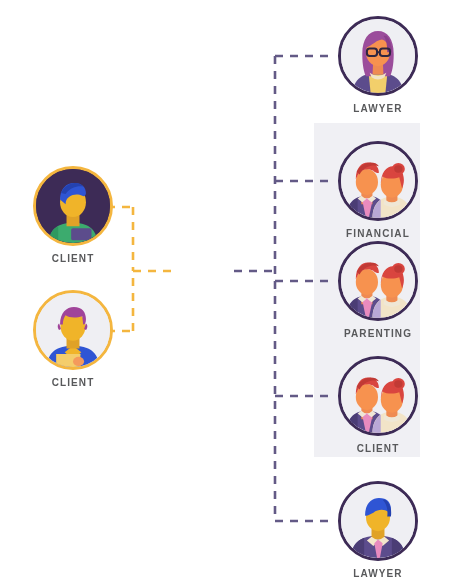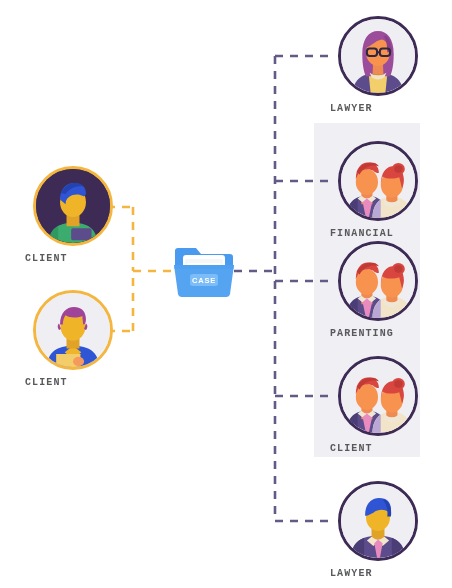--- a/index.html
+++ b/index.html
@@ -20,22 +20,21 @@
   }
   svg.wires{
     position:absolute;
     left:0;top:0;
     width:452px;height:588px;
     overflow:visible;
   }
   .node{
     position:absolute;
     width:96px;
-    text-align:left;
-    font-family:Liberation Mono, monospace;
+    text-align:center;
   }
   .ring{
     position:relative;
     width:80px;height:80px;
     margin:0 auto;
     border-radius:50%;
     box-sizing:border-box;
     overflow:hidden;
   }
   .ring.purple{ border:3px solid #3d2b56; background:#efeff3; }
@@ -79,36 +78,20 @@
         <path d="M275 56 V521"></path>
         <path d="M275 56  H330"></path>
         <path d="M275 181 H330"></path>
         <path d="M275 281 H330"></path>
         <path d="M275 396 H330"></path>
         <path d="M275 521 H330"></path>
       </g>
     </g>
   </svg>
 
-  <div class="folder" style="left:172px;top:241px;">
-    <svg width="64" height="60" viewBox="0 0 64 60">
-
-      <path d="M3 10 a3 3 0 0 1 3-3 h18 l5 6 h29 a3 3 0 0 1 3 3 v10 H3 Z" fill="#4a9bf0"></path>
-
-      <rect x="11" y="14" width="42" height="17" rx="3" fill="#ffffff"></rect>
-      <rect x="13" y="18" width="38" height="13" rx="2" fill="#f4f6f8"></rect>
-      <rect x="15" y="22" width="34" height="10" rx="2" fill="#ffffff"></rect>
-
-      <path d="M2 24 h60 l-4 29 a4 4 0 0 1 -4 3 H10 a4 4 0 0 1 -4 -3 Z" fill="#55a4f2"></path>
-      <path d="M2 24 h60 v4 H2 Z" fill="#4a9bf0" opacity=".45"></path>
-
-      <rect x="18" y="33" width="28" height="12" rx="3" fill="#7cbcf7"></rect>
-      <text x="32" y="42" text-anchor="middle" font-family="Liberation Sans, sans-serif" font-size="7.5" font-weight="bold" letter-spacing="0.8" fill="#ffffff">CASE</text>
-    </svg>
-  </div>
 
   <div class="node" style="left:25px;top:166px;">
     <div class="ring gold dark">
       <svg viewBox="0 0 80 80">
         <rect width="80" height="80" fill="#3d2b56"></rect>
 
         <path d="M14 80 c0-15 10-22 26-22 s26 7 26 22 Z" fill="#3cab6e"></path>
         <path d="M14 80 c0-9 4-15 10-18 l0 18 Z" fill="#2f9960"></path>
 
         <path d="M33 48 h14 v14 h-14 Z" fill="#e0a227"></path>

